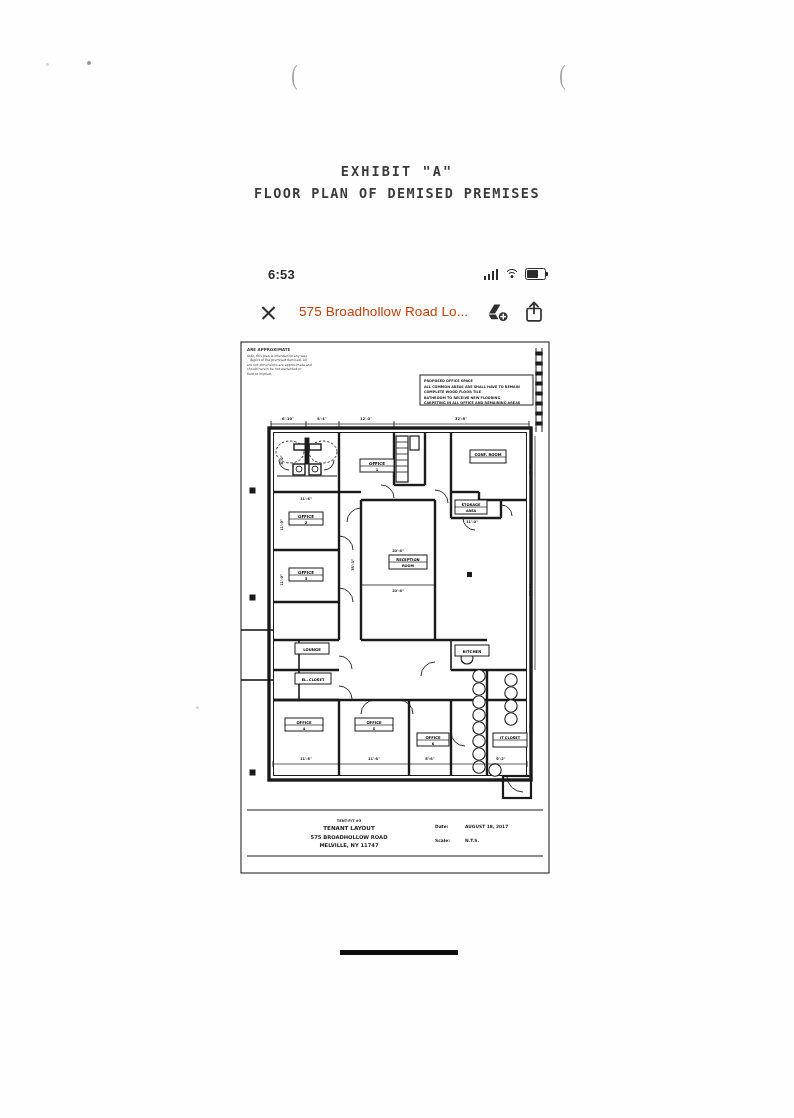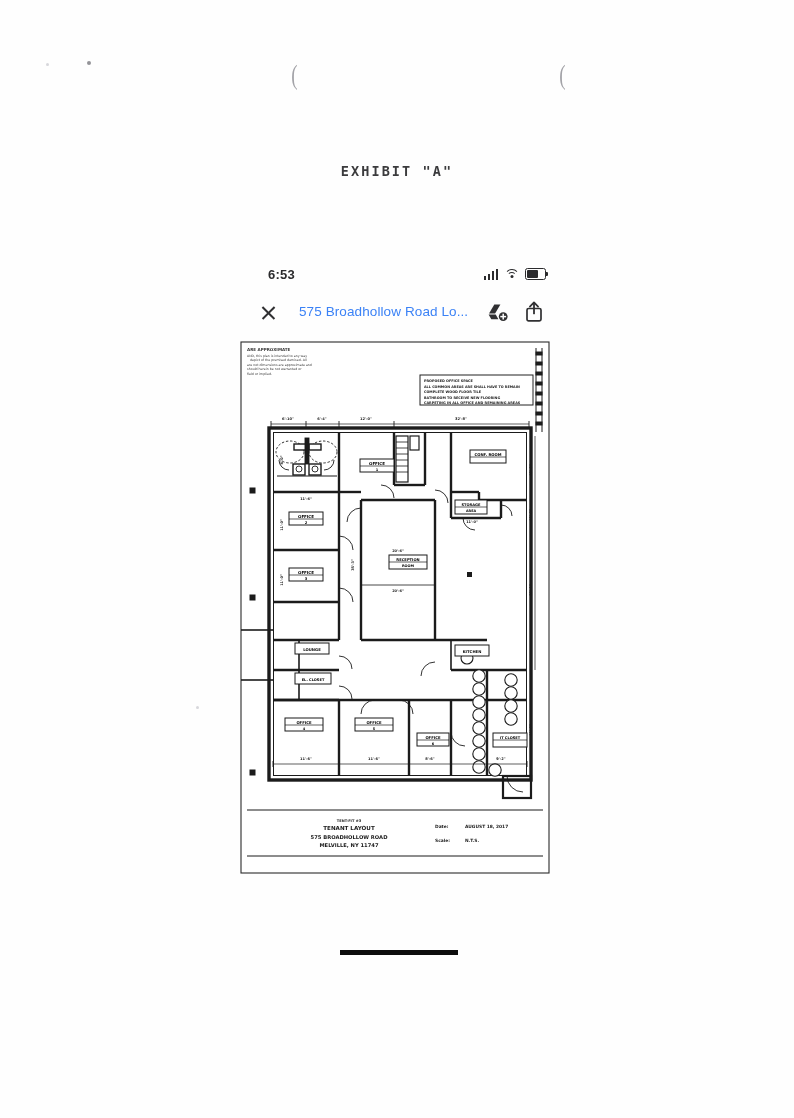--- a/index.html
+++ b/index.html
@@ -54,21 +54,21 @@
   .appbar{position:relative;height:50px;}
   .close-x{
     position:absolute;left:16px;top:12px;width:17px;height:17px;cursor:pointer;
   }
   .close-x::before,.close-x::after{
     content:"";position:absolute;left:0;top:8px;width:17px;height:1.8px;background:#303032;
   }
   .close-x::before{transform:rotate(45deg);}
   .close-x::after{transform:rotate(-45deg);}
   .doc-title{
-    position:absolute;left:55px;top:12px;width:175px;font-size:13.5px;color:#3b82f6;
+    position:absolute;left:55px;top:12px;width:175px;font-size:13.5px;color:#c2410c;
     white-space:nowrap;overflow:hidden;letter-spacing:.1px;
   }
   .drive-ico{position:absolute;right:46px;top:10px;width:20px;height:20px;cursor:pointer;}
   .share-ico{position:absolute;right:12px;top:9px;width:16px;height:21px;cursor:pointer;}
 
   
   .sheet{position:absolute;left:239px;top:340px;width:312px;height:535px;}
   .sheet svg{display:block;width:100%;height:100%;}
 
   
@@ -79,20 +79,21 @@
 
 <div class="page">
 
   <div class="artifact-dot" style="left:46px;top:63px;width:3px;height:3px;"></div>
   <div class="artifact-dot" style="left:87px;top:61px;width:4px;height:4px;background:#6f6f75;"></div>
   <div class="artifact-dot" style="left:196px;top:706px;width:3px;height:3px;"></div>
   <div class="paren" style="left:290px;top:62px;">(</div>
   <div class="paren" style="left:558px;top:62px;">(</div>
 
   <div class="exhibit" id="exhibit-title">EXHIBIT "A"</div>
+  <div class="exhibit" id="exhibit-sub">FLOOR PLAN OF DEMISED PREMISES</div>
 
   <div class="phone">
 
     <div class="statusbar">
       <div class="status-time">6:53</div>
       <div class="status-icons">
         <span class="bars">
             <i></i>
             <i></i>
             <i></i>

